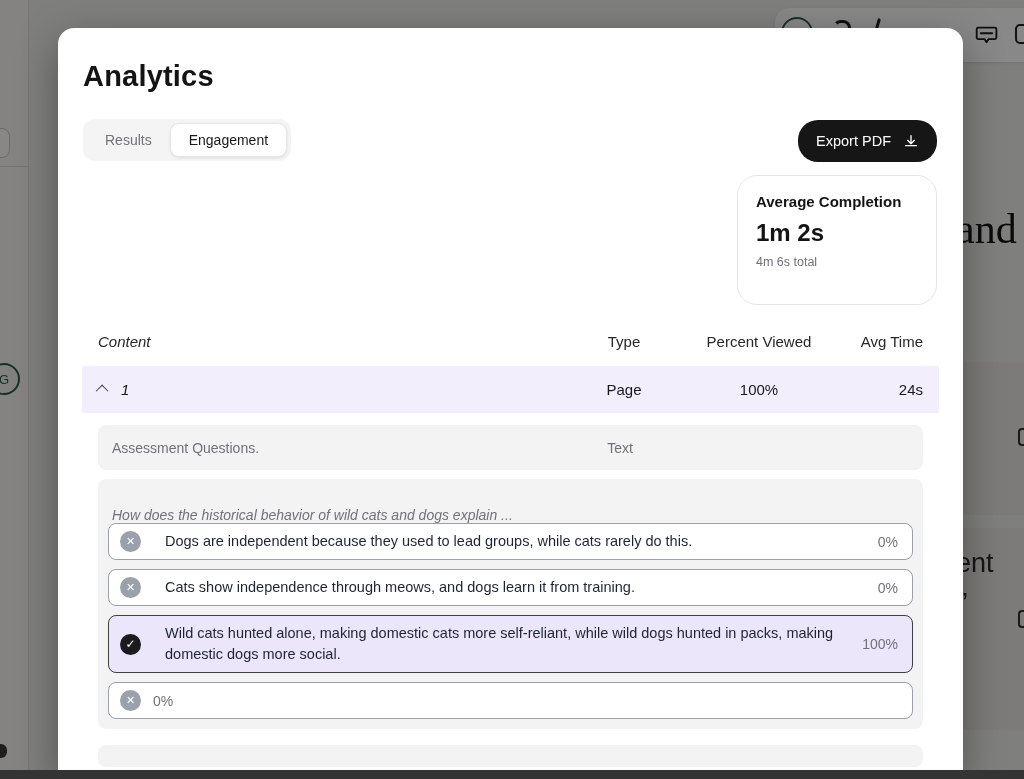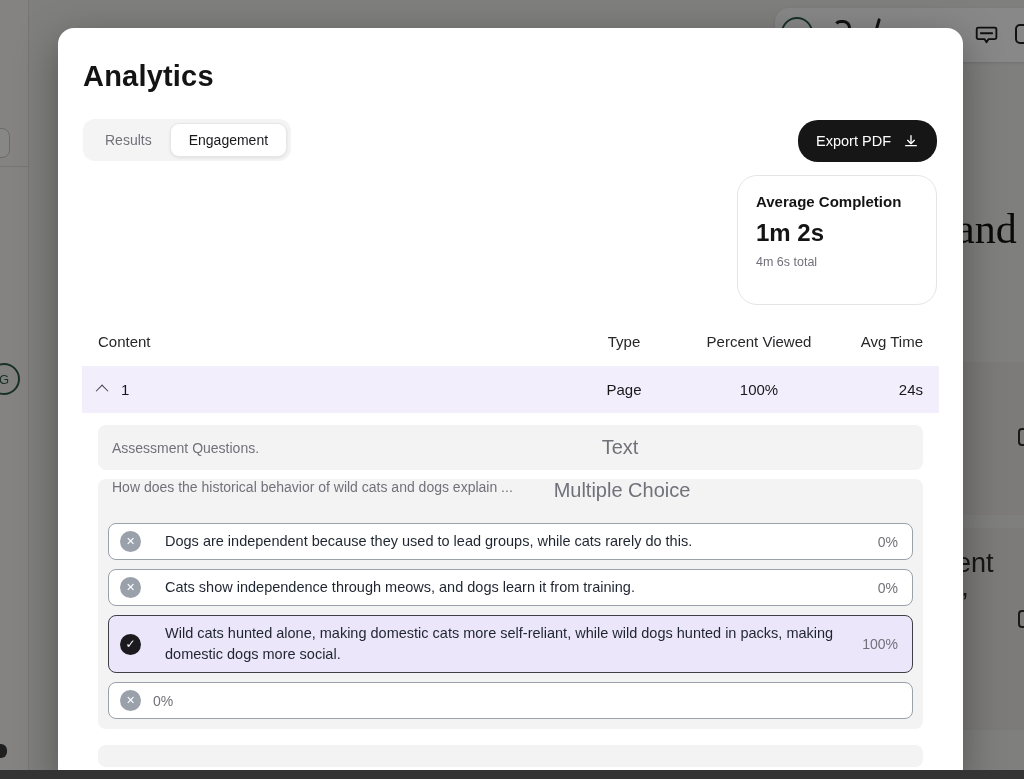--- a/index.html
+++ b/index.html
@@ -45,35 +45,35 @@
   .export-btn { position:absolute; right:26px; top:92px; height:42px; display:inline-flex; align-items:center; gap:12px; background:#161616; color:#ffffff; font-size:14.5px; font-weight:500; border:none; border-radius:20px; padding:0 18px; cursor:pointer; }
 
   .summary-card { position:absolute; right:26px; top:147px; width:200px; height:130px; background:#fff; border:1px solid #e5e5e8; border-radius:20px; padding:17px 18px; }
   .summary-title { font-size:15px; font-weight:700; color:#141414; }
   .summary-value { font-size:24px; font-weight:700; color:#141414; margin-top:9px; }
   .summary-sub { font-size:12.5px; color:#71717a; margin-top:8px; }
 
   
   .table { position:absolute; left:24px; top:292px; width:857px; }
   .t-row { display:flex; align-items:center; }
-  .col-content { flex:1; padding-left:17px; display:flex; align-items:center; gap:13px; }
+  .col-content { flex:1; padding-left:17px; display:flex; align-items:center; gap:13px;font-style:italic; }
   .col-type { width:110px; text-align:center; }
   .col-pv { width:160px; text-align:center; }
   .col-avg { width:100px; text-align:right; padding-right:16px; }
   .t-head { height:42px; font-size:15px; color:#27272a; }
   .t-head .col-content { padding-left:16px; }
 
   .row-main { height:47px; background:#f2eefc; font-size:15px; color:#18181b; cursor:pointer; margin-top:4px; }
   .chevron { width:9px; height:9px; border-left:1.5px solid #3f3f46; border-top:1.5px solid #3f3f46; transform:rotate(45deg) translateY(2px); display:inline-block; }
 
   .subrows { margin:12px 16px 0 16px; }
   .subrow { position:relative; background:#f3f3f4; border-radius:8px; }
-  .subrow-head { position:relative; display:flex; align-items:flex-start; height:45px; }
+  .subrow-head { position:relative; display:flex; align-items:flex-end; height:45px;font-style:italic; }
   .subrow-label { padding-left:14px; font-size:14px; color:#71717a; }
-  .subrow-type { position:absolute; left:420px; width:204px; text-align:center; font-size:20px; color:#71717a; }
+  .subrow-type { position:absolute; left:420px; width:204px; text-align:center; font-size:14px; color:#71717a; }
   .row-assessment { height:45px; display:flex; align-items:center; margin-bottom:9px; }
 
   .question-block { padding:0 10px 10px 10px; }
   .question-block .subrow-head { height:44px; }
   .question-block .subrow-label { padding-left:4px; }
   .question-block .subrow-type { left:412px; }
 
   .option { position:relative; display:flex; align-items:center; gap:12px; background:#fff; border:1px solid #9aa1ab; border-radius:8px; min-height:37px; padding:7px 14px 7px 11px; margin-bottom:9px; }
   .option:last-child { margin-bottom:0; }
   .option-text { flex:1; font-size:14.5px; color:#1f2530; line-height:1.45;margin-left:12px; }
@@ -174,21 +174,20 @@
       <div class="subrows">
 
         <div class="subrow row-assessment">
           <div class="subrow-label">Assessment Questions.</div>
           <div class="subrow-type">Text</div>
         </div>
 
         <div class="subrow question-block">
           <div class="subrow-head">
             <div class="subrow-label">How does the historical behavior of wild cats and dogs explain ...</div>
-            <div class="subrow-type">Multiple Choice</div>
           </div>
 
           <div class="option">
             <span class="opt-icon wrong">✕</span>
             <span class="option-text">Dogs are independent because they used to lead groups, while cats rarely do this.</span>
             <span class="option-pct">0%</span>
           </div>
 
           <div class="option">
             <span class="opt-icon wrong">✕</span>

